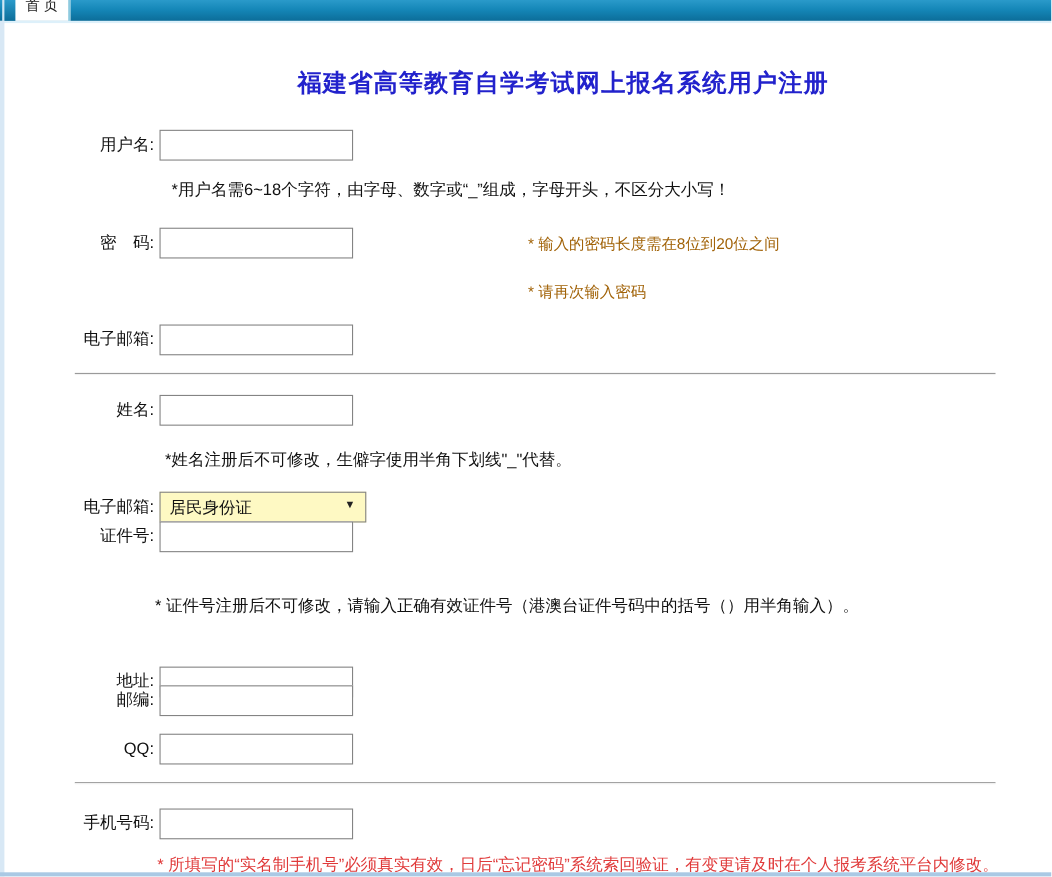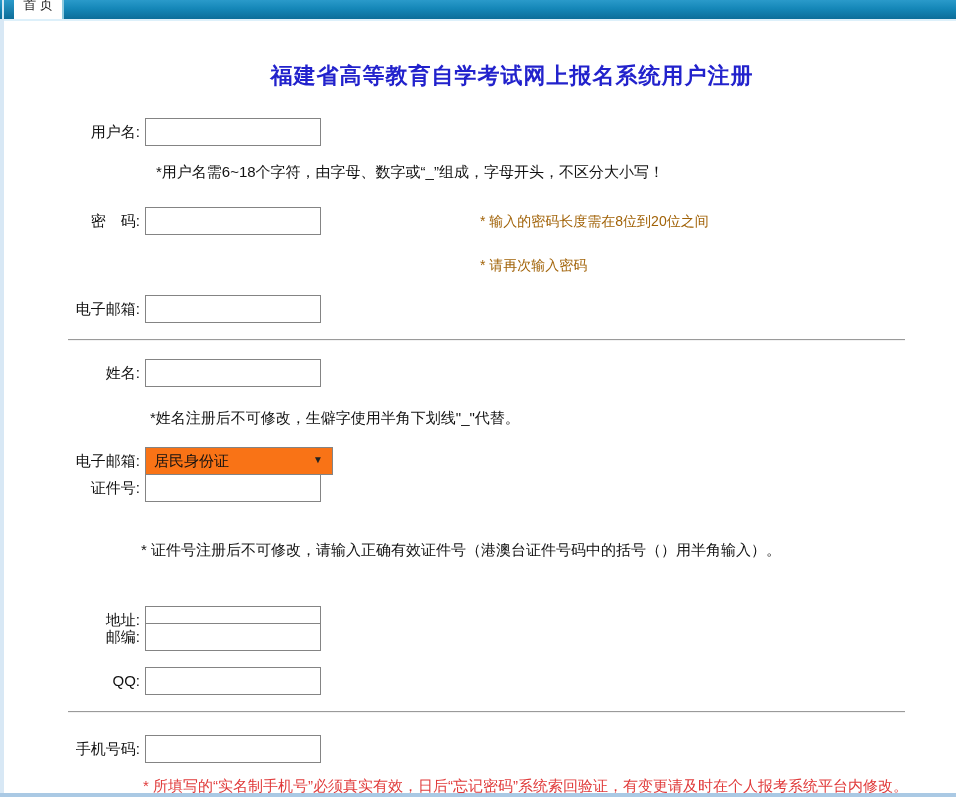--- a/index.html
+++ b/index.html
@@ -22,21 +22,21 @@
   .title{position:absolute;left:0;top:61px;width:956px;text-align:center;
          font-family:"Liberation Serif","DejaVu Serif",serif;font-weight:700;
          font-size:22px;letter-spacing:1px;color:#2222cc;margin-left:34px;}
   
   .row{position:absolute;left:0;height:28px;}
   .lbl{display:inline-block;width:140px;text-align:right;font-size:15px;line-height:28px;
        vertical-align:top;color:#111;}
   .txt{position:absolute;left:145px;top:0;width:166px;height:26px;border:1px solid #848484;
        background:#fff;font-size:14px;padding:0 4px;box-sizing:content-box;outline:none;}
   .selectbox{position:absolute;left:145px;top:0;width:186px;height:26px;border:1px solid #848484;
-       background:#f97316;cursor:pointer;}
+       background:#fef9c3;cursor:pointer;}
   .sel-text{position:absolute;left:8px;top:4px;font-size:15px;color:#111;}
   .sel-arrow{position:absolute;right:9px;top:6px;font-size:10px;color:#222;}
   .hint{position:absolute;font-size:15px;color:#111;white-space:nowrap;}
   .hint.red{color:#e03a3a;}
   .side-hint{position:absolute;left:480px;font-size:14px;color:#a16207;white-space:nowrap;}
   .divider{position:absolute;left:68px;width:837px;height:0;border:none;
            border-top:1px solid #9a9a9a;border-bottom:1px solid #f2f2f2;margin:0;}
 </style>
 </head>
 <body>

